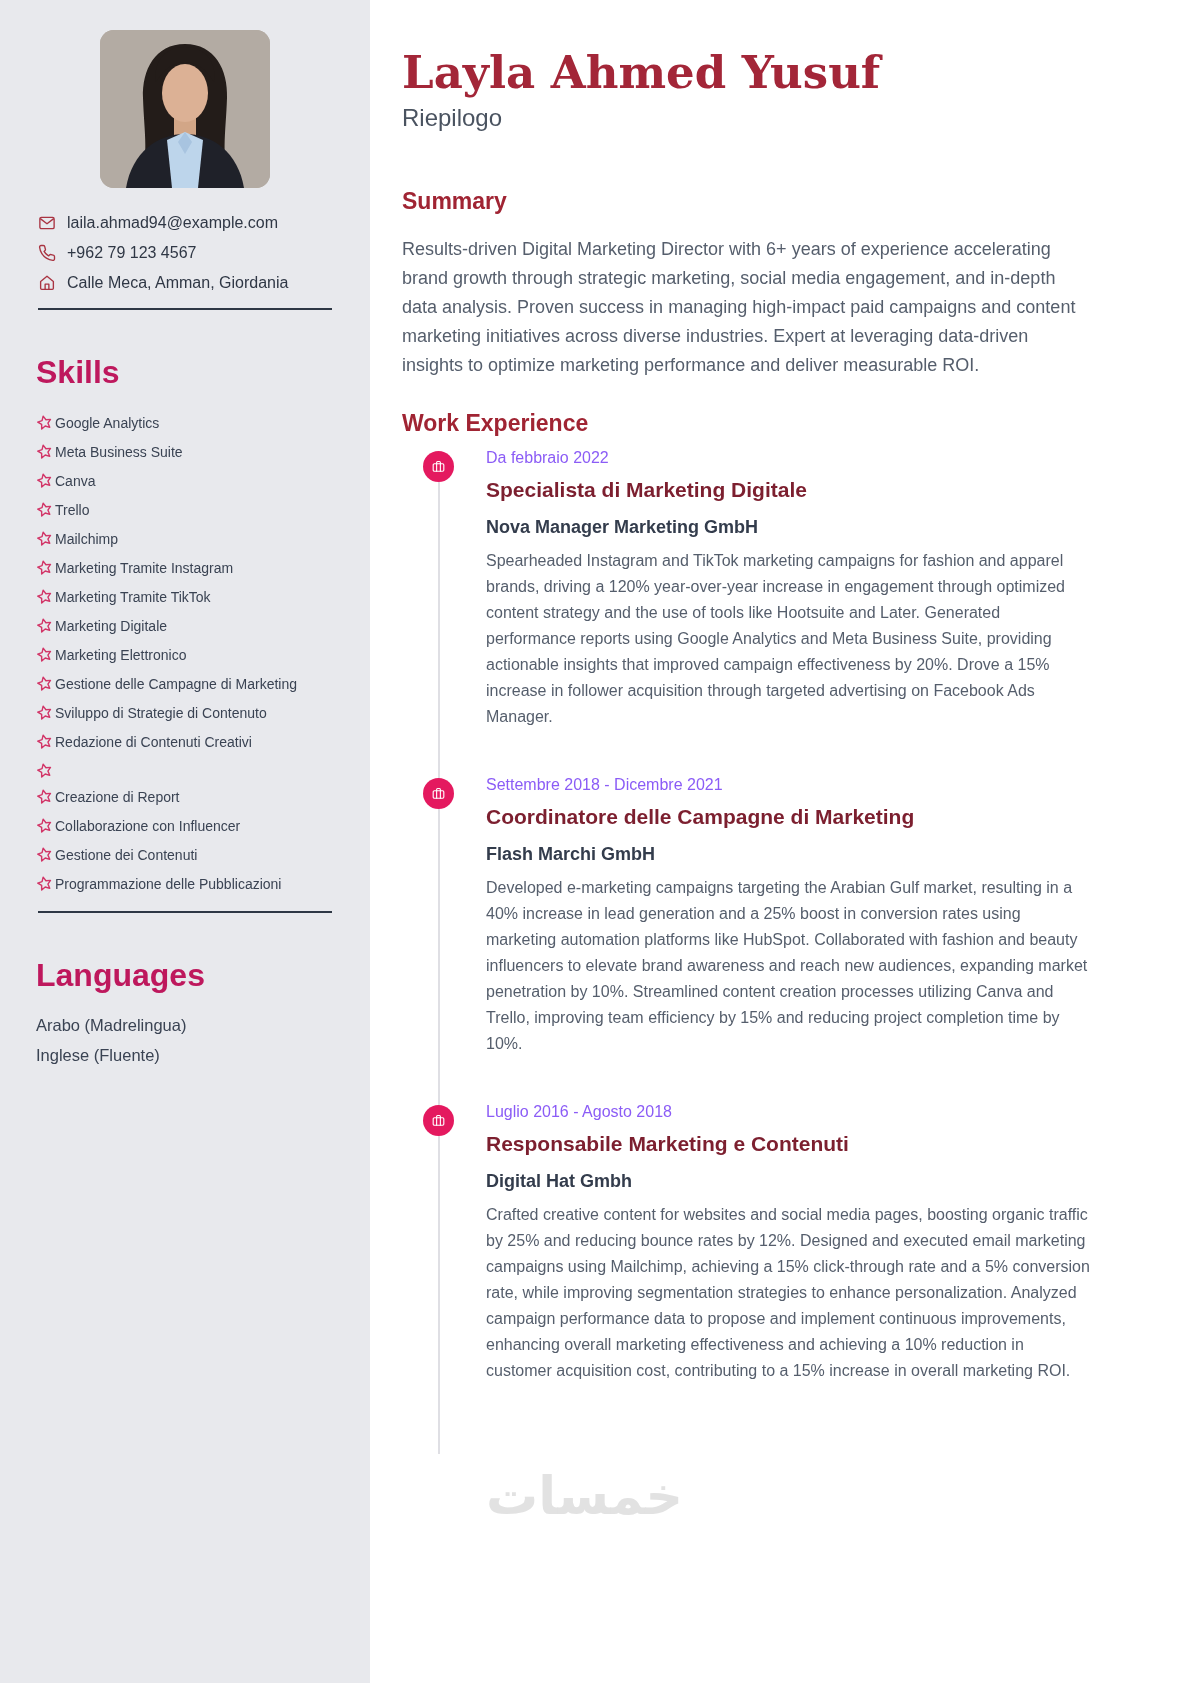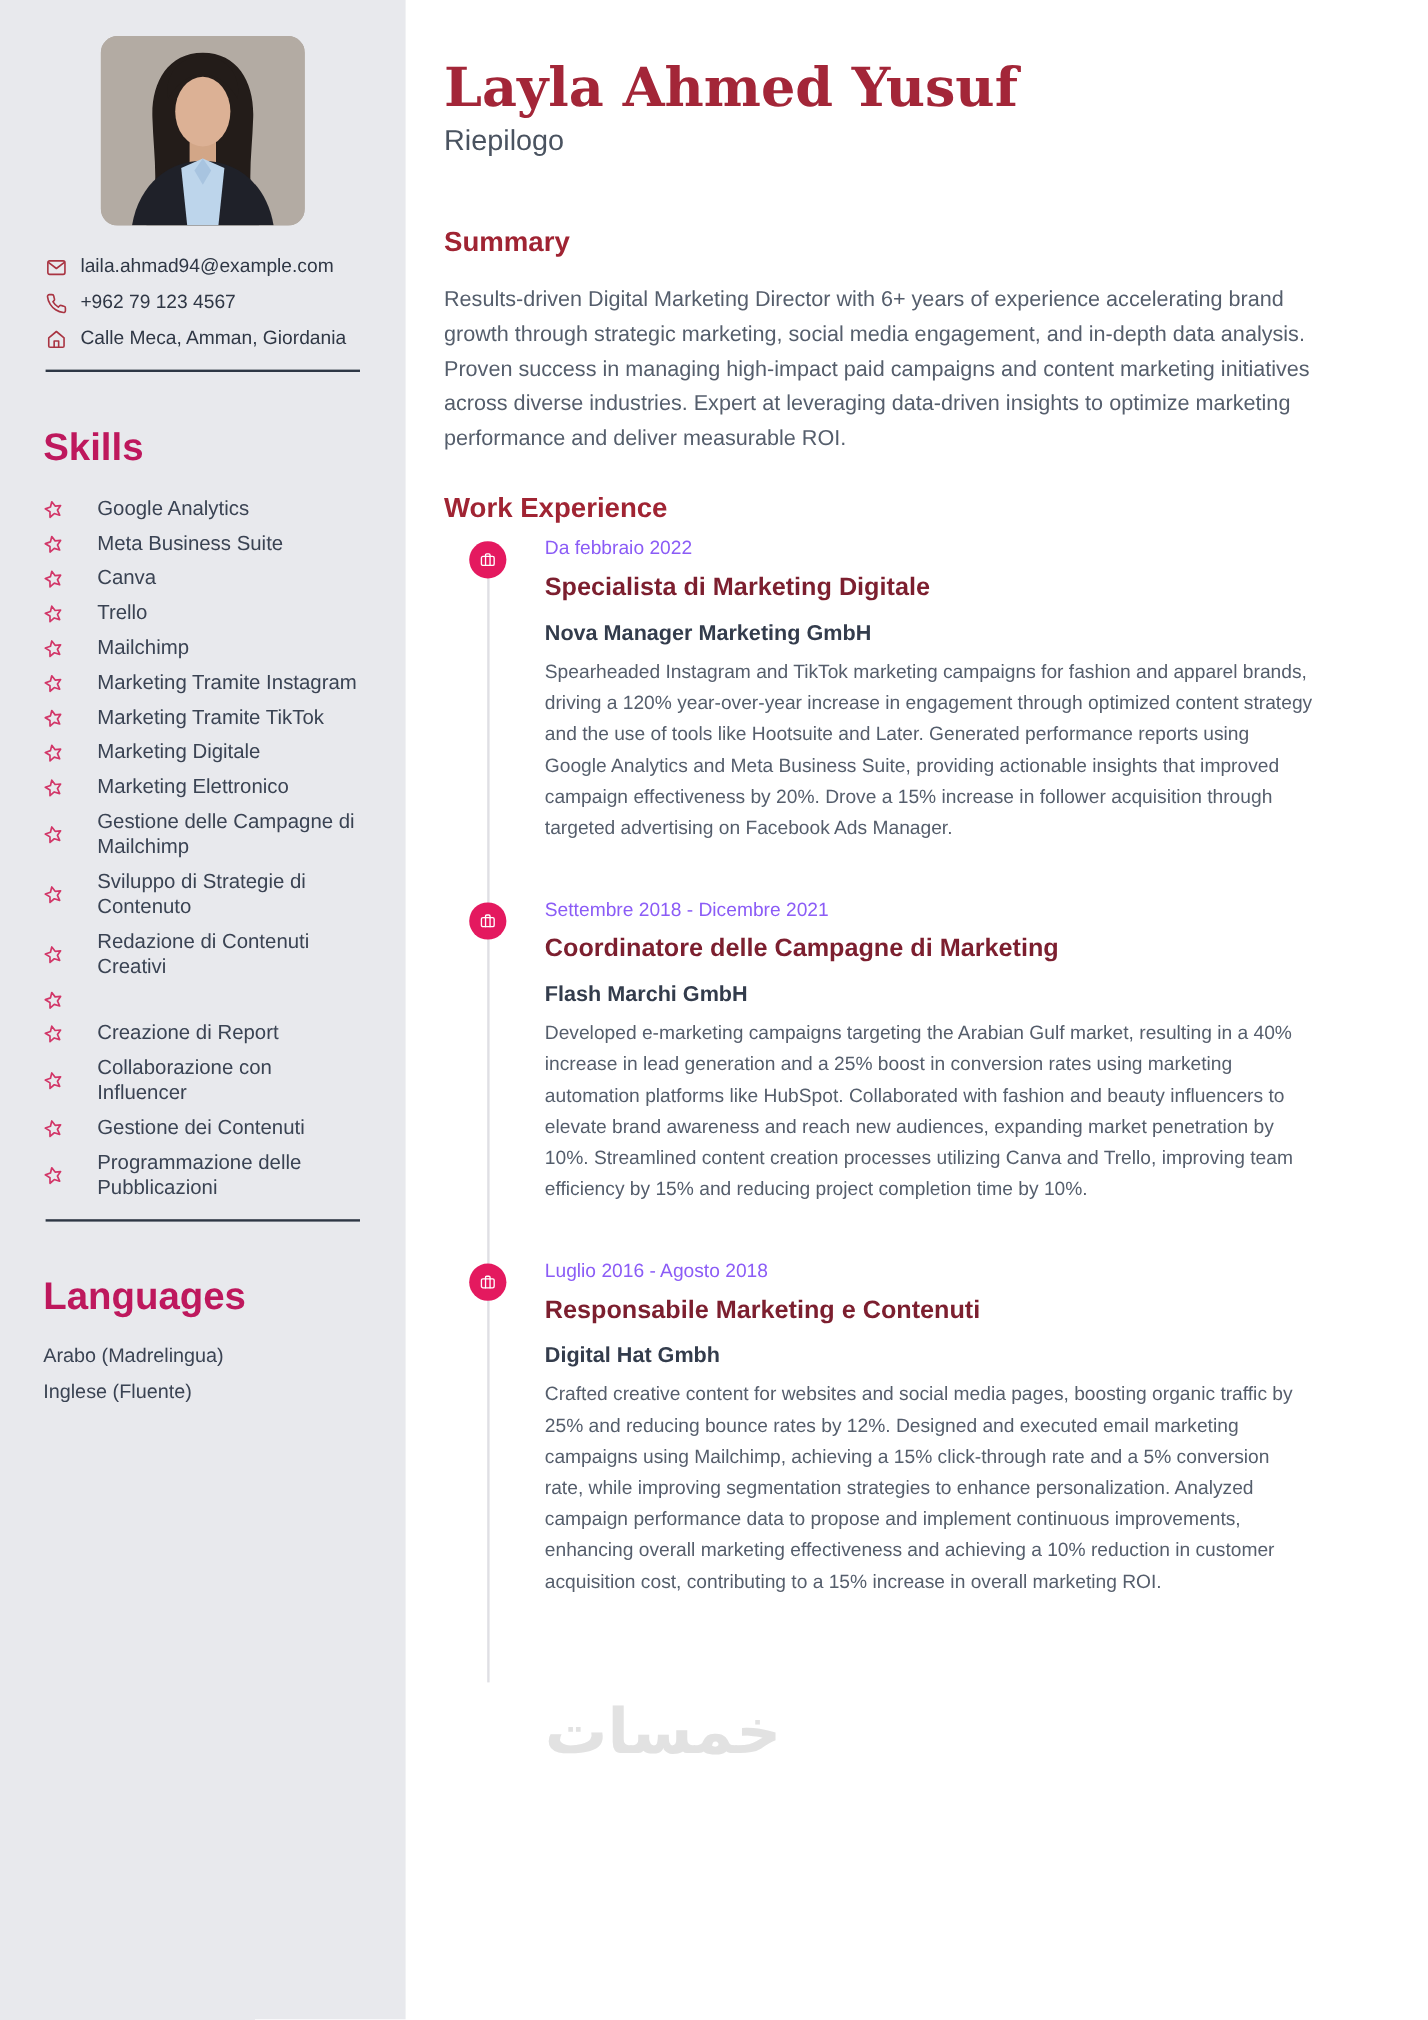--- a/index.html
+++ b/index.html
@@ -5,39 +5,39 @@
   html,body { margin:0; padding:0; }
   body {
     width:1190px; height:1683px; background:#ffffff;
     font-family:"Liberation Sans", sans-serif;
     -webkit-font-smoothing:antialiased;
   }
   .page { display:flex; width:1190px; height:1683px; overflow:hidden; }
 
   
   .sidebar {
-    width:338px; flex-shrink:0; box-sizing:border-box;
+    width:370px; flex-shrink:0; box-sizing:border-box;
     background:#e8e9ed; padding:30px 36px 0 36px;
   }
   .photo {
     width:170px; height:158px; margin:0 auto; border-radius:14px;
     overflow:hidden; background:#b3aba3;
   }
   .photo svg { display:block; width:100%; height:100%; }
   .contact { list-style:none; margin:26px 0 0 0; padding:0 0 0 2px; }
   .contact li { display:flex; align-items:center; gap:11px; margin-bottom:12px;
     font-size:16px; color:#2f3745; }
   .cicon { width:18px; height:18px; flex-shrink:0; display:inline-flex; }
   .cicon svg { width:18px; height:18px; stroke:#a93442; fill:none;
     stroke-width:1.8; stroke-linecap:round; stroke-linejoin:round; }
   .divider { border:none; border-top:2px solid #2e3745; margin:16px 2px 0 2px; }
   .side-title { color:#be185d; font-size:32px; font-weight:bold; margin:44px 0 22px 0; }
   .skills { list-style:none; margin:0; padding:0; }
-  .skill { display:flex; align-items:center; gap:28px; margin-bottom:8px;
-    font-size:17px; line-height:21px; color:#3a4353; }
+  .skill { display:flex; align-items:flex-start; gap:2px; margin-bottom:8px;
+    font-size:14px; line-height:21px; color:#3a4353; }
   .star { flex-shrink:0; margin-top:1px; display:inline-flex; }
   .star svg { width:17px; height:17px; stroke:#d23668; fill:none;
     stroke-width:2; stroke-linejoin:round; transform:rotate(-12deg); }
   .langs { list-style:none; margin:0; padding:0; font-size:16.5px; color:#3a4353; }
   .langs li { margin-bottom:11px; }
 
   
   .main { flex:1; box-sizing:border-box; padding:48px 96px 0 32px; position:relative; }
   .name {
     font-family:"DejaVu Serif", serif; font-weight:bold;
@@ -196,21 +196,21 @@
             </svg>
         </span>
         <span class="skill-label">Marketing Elettronico</span>
       </li>
         <li class="skill">
         <span class="star">
           <svg viewBox="0 0 24 24">
               <path d="M12 2.8 L14.8 8.6 L21.2 9.4 L16.5 13.8 L17.8 20.2 L12 17 L6.2 20.2 L7.5 13.8 L2.8 9.4 L9.2 8.6 Z"></path>
             </svg>
         </span>
-        <span class="skill-label">Gestione delle Campagne di Mailchimp</span>
+        <span class="skill-label">Gestione delle Campagne di Marketing</span>
       </li>
         <li class="skill">
         <span class="star">
           <svg viewBox="0 0 24 24">
               <path d="M12 2.8 L14.8 8.6 L21.2 9.4 L16.5 13.8 L17.8 20.2 L12 17 L6.2 20.2 L7.5 13.8 L2.8 9.4 L9.2 8.6 Z"></path>
             </svg>
         </span>
         <span class="skill-label">Sviluppo di Strategie di Contenuto</span>
       </li>
         <li class="skill">

